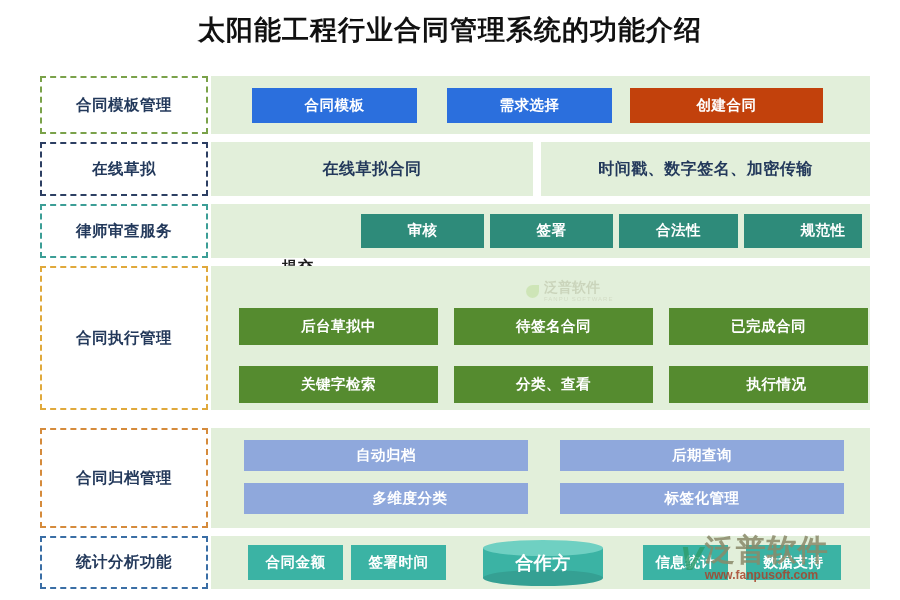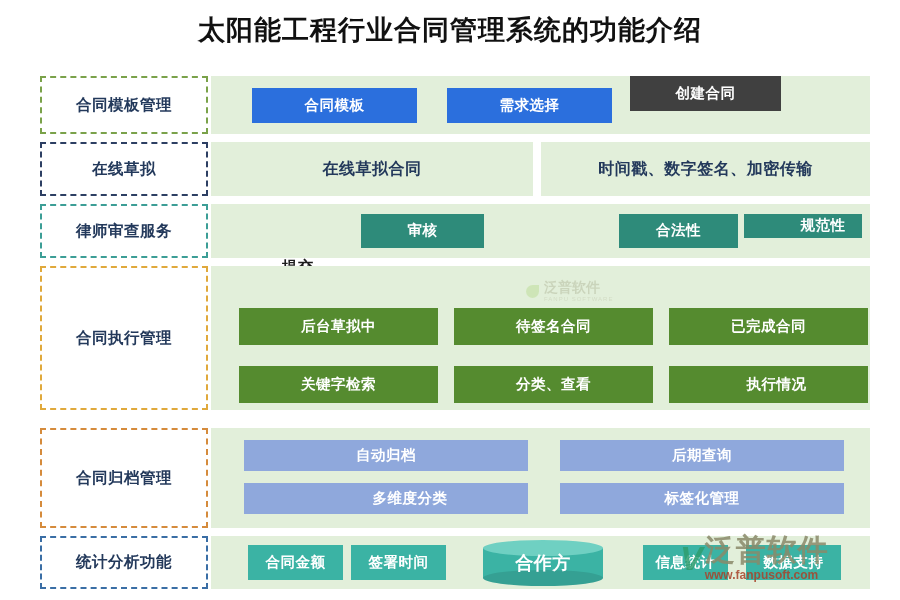--- a/index.html
+++ b/index.html
@@ -186,21 +186,21 @@
     <span>合同模板管理</span>
   </div>
 
   <div class="panel" style="top:6px; left:211px; width:659px; height:58px;">
     <div class="btn" style="position:absolute; left:41px; top:12px; width:165px; height:35px; background:#2b6fdd;">
       <span>合同模板</span>
     </div>
     <div class="btn" style="position:absolute; left:236px; top:12px; width:165px; height:35px; background:#2b6fdd;">
       <span>需求选择</span>
     </div>
-    <div class="btn" style="position:absolute; left:419px; top:0; width:151px; height:35px; background:#404040;">
+    <div class="btn" style="position:absolute; left:419px; top:12px; width:193px; height:35px; background:#c2410c;">
       <span>创建合同</span>
     </div>
   </div>
 
   <div class="label-chip" style="top:72px; height:54px; border-color:#2d3f63;">
     <span>在线草拟</span>
   </div>
 
   <div class="panel" style="top:72px; left:211px; width:322px; height:54px;">
     <div class="panel-text">在线草拟合同</div>
@@ -212,24 +212,27 @@
 
   <div class="label-chip" style="top:134px; height:54px; border-color:#3c9e96;">
     <span>律师审查服务</span>
   </div>
 
   <div class="panel" style="top:134px; left:211px; width:659px; height:54px;">
     <div class="plain-text" style="position:absolute; left:32px; top:10px; width:110px; height:34px;">提交</div>
     <div class="btn" style="position:absolute; left:150px; top:10px; width:123px; height:34px; background:#2e8b7a;">
       <span>审核</span>
     </div>
+    <div class="btn" style="position:absolute; left:279px; top:10px; width:123px; height:34px; background:#2e8b7a;">
+      <span>签署</span>
+    </div>
     <div class="btn" style="position:absolute; left:408px; top:10px; width:119px; height:34px; background:#2e8b7a;">
       <span>合法性</span>
     </div>
-    <div class="btn" style="position:absolute; left:533px; top:10px; width:118px; height:24px; background:#2e8b7a;padding-left:40px;">
+    <div class="btn" style="position:absolute; left:533px; top:10px; width:118px; height:34px; background:#2e8b7a;padding-left:40px;">
       <span>规范性</span>
     </div>
   </div>
 
   <div class="label-chip" style="top:196px; height:144px; border-color:#e0a93c;">
     <span>合同执行管理</span>
   </div>
 
   <div class="panel" style="top:196px; left:211px; width:659px; height:144px;">
 

